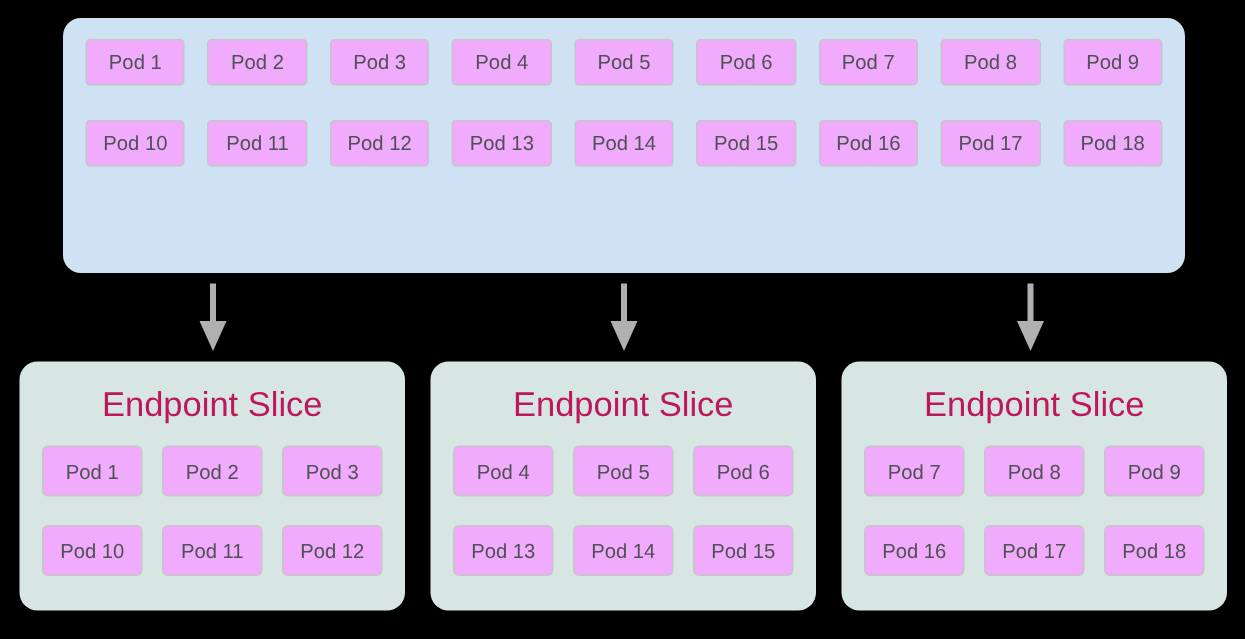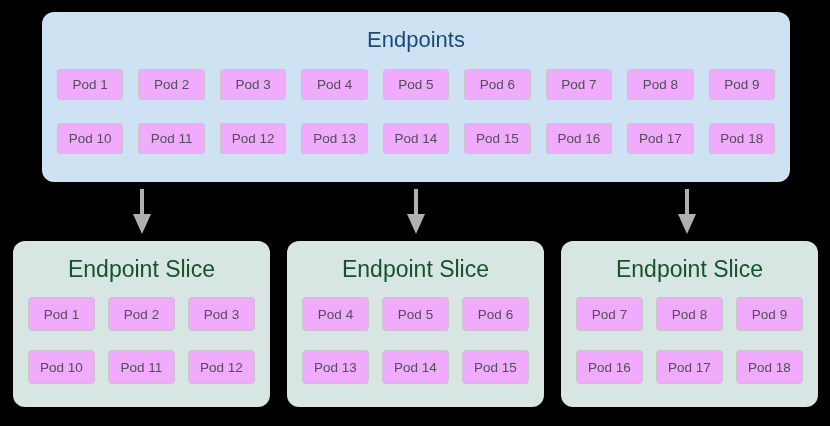--- a/index.html
+++ b/index.html
@@ -85,37 +85,36 @@
   }
   .slice-1 { left: 13px; }
   .slice-2 { left: 287px; }
   .slice-3 { left: 561px; }
   .slice-title {
     margin: 0 0 14px 0;
     text-align: center;
     font-size: 23px;
     line-height: 28px;
     font-weight: 500;
-    color: #14532d;
+    color: #be185d;
   }
   .pod-grid-3 {
     display: grid;
     grid-template-columns: repeat(3, 1fr);
     column-gap: 13px;
     row-gap: 19px;
   }
   .pod-grid-3 .pod { height: 34px; border-radius: 4px; }
 </style>
 </head>
 <body>
 
 <div class="canvas">
 
   <section class="endpoints-box">
-    <h2 class="endpoints-title">Endpoints</h2>
     <div class="pod-grid-9">
         <div class="pod">Pod 1</div>
         <div class="pod">Pod 2</div>
         <div class="pod">Pod 3</div>
         <div class="pod">Pod 4</div>
         <div class="pod">Pod 5</div>
         <div class="pod">Pod 6</div>
         <div class="pod">Pod 7</div>
         <div class="pod">Pod 8</div>
         <div class="pod">Pod 9</div>

